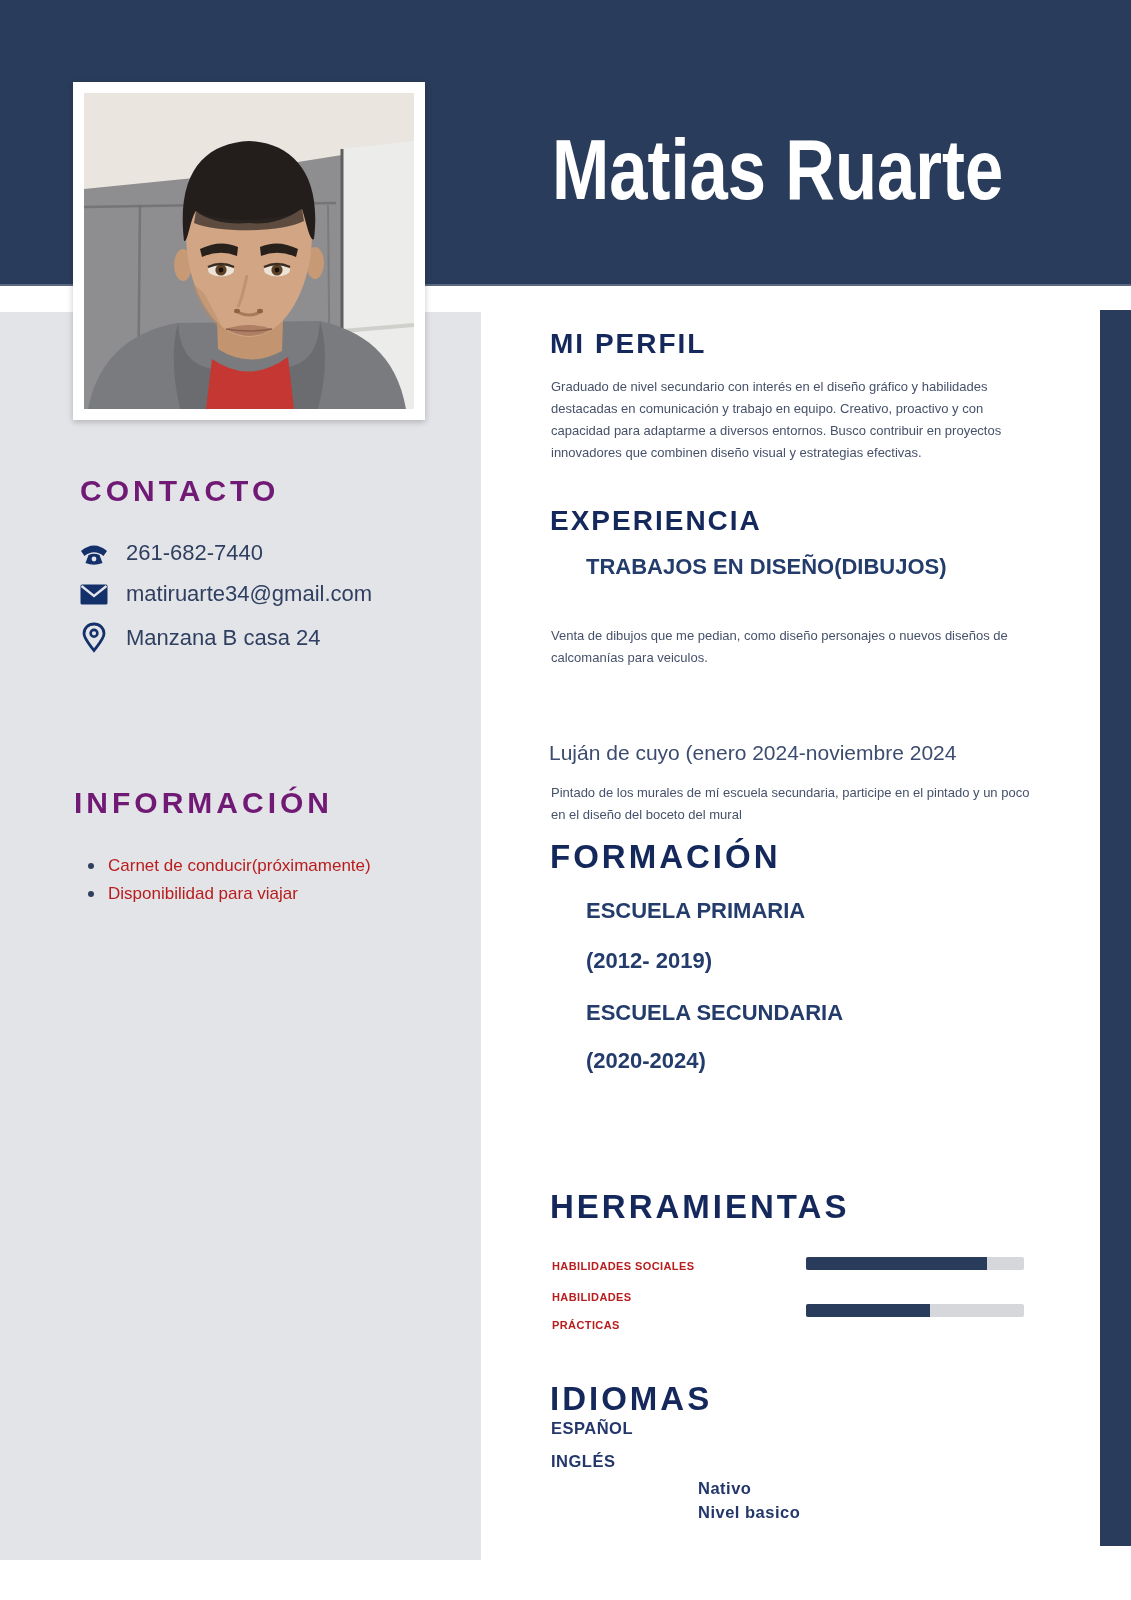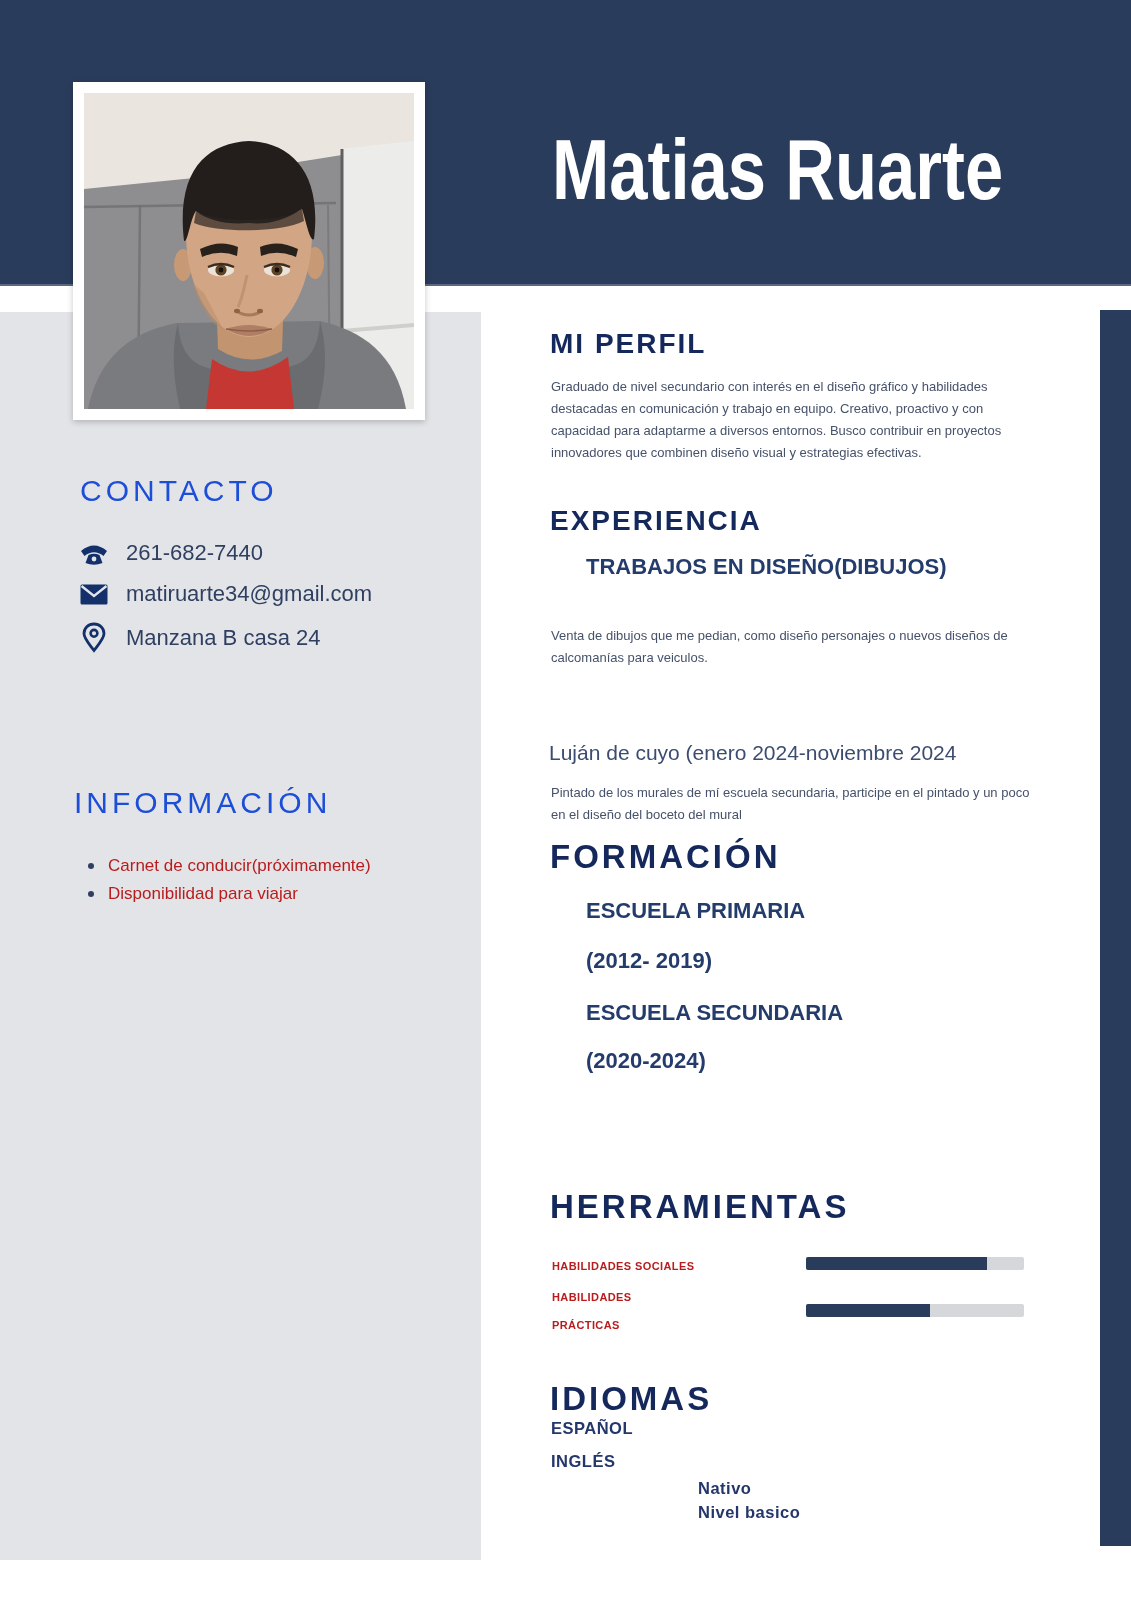--- a/index.html
+++ b/index.html
@@ -10,21 +10,21 @@
         border-bottom:2px solid rgba(130,140,160,.55);}
   .sidebar{position:absolute;left:0;top:312px;width:481px;height:1248px;background:#e3e4e8;}
   .right-strip{position:absolute;left:1100px;top:310px;width:31px;height:1236px;background:#2a3c5b;}
   .photo-frame{position:absolute;left:73px;top:82px;width:330px;height:316px;background:#ffffff;
         padding:11px;box-shadow:0 2px 6px rgba(0,0,0,.22);}
   .photo-frame svg{display:block;}
   
   .name{position:absolute;left:552px;top:126px;margin:0;color:#ffffff;font-weight:700;
         font-size:86px;line-height:1;letter-spacing:0px;transform:scaleX(.80);transform-origin:left top;white-space:nowrap;}
   
-  .side-title{position:absolute;color:#1d4ed8;font-weight:400;font-size:30px;letter-spacing:4px;white-space:nowrap;}
+  .side-title{position:absolute;color:#701a75;font-weight:700;font-size:30px;letter-spacing:4px;white-space:nowrap;}
   .main-title{position:absolute;left:550px;color:#14285c;font-weight:700;font-size:28px;letter-spacing:2px;white-space:nowrap;}
   .main-title-lg{position:absolute;left:550px;color:#14285c;font-weight:700;font-size:33px;letter-spacing:3px;white-space:nowrap;}
   .body-text{position:absolute;left:551px;width:468px;color:#46516a;font-size:13px;line-height:22px;}
   .sub-bold{position:absolute;left:551px;color:#243c6b;font-weight:700;font-size:22px;white-space:nowrap;margin-left:35px;}
   .sub-reg{position:absolute;left:549px;color:#3c4c70;font-weight:400;white-space:nowrap;}
   
   .contact-row{position:absolute;left:78px;display:flex;align-items:center;}
   .contact-row .ic{width:32px;display:flex;justify-content:center;}
   .contact-row .tx{margin-left:16px;color:#2f3f60;font-size:22px;white-space:nowrap;}
   

